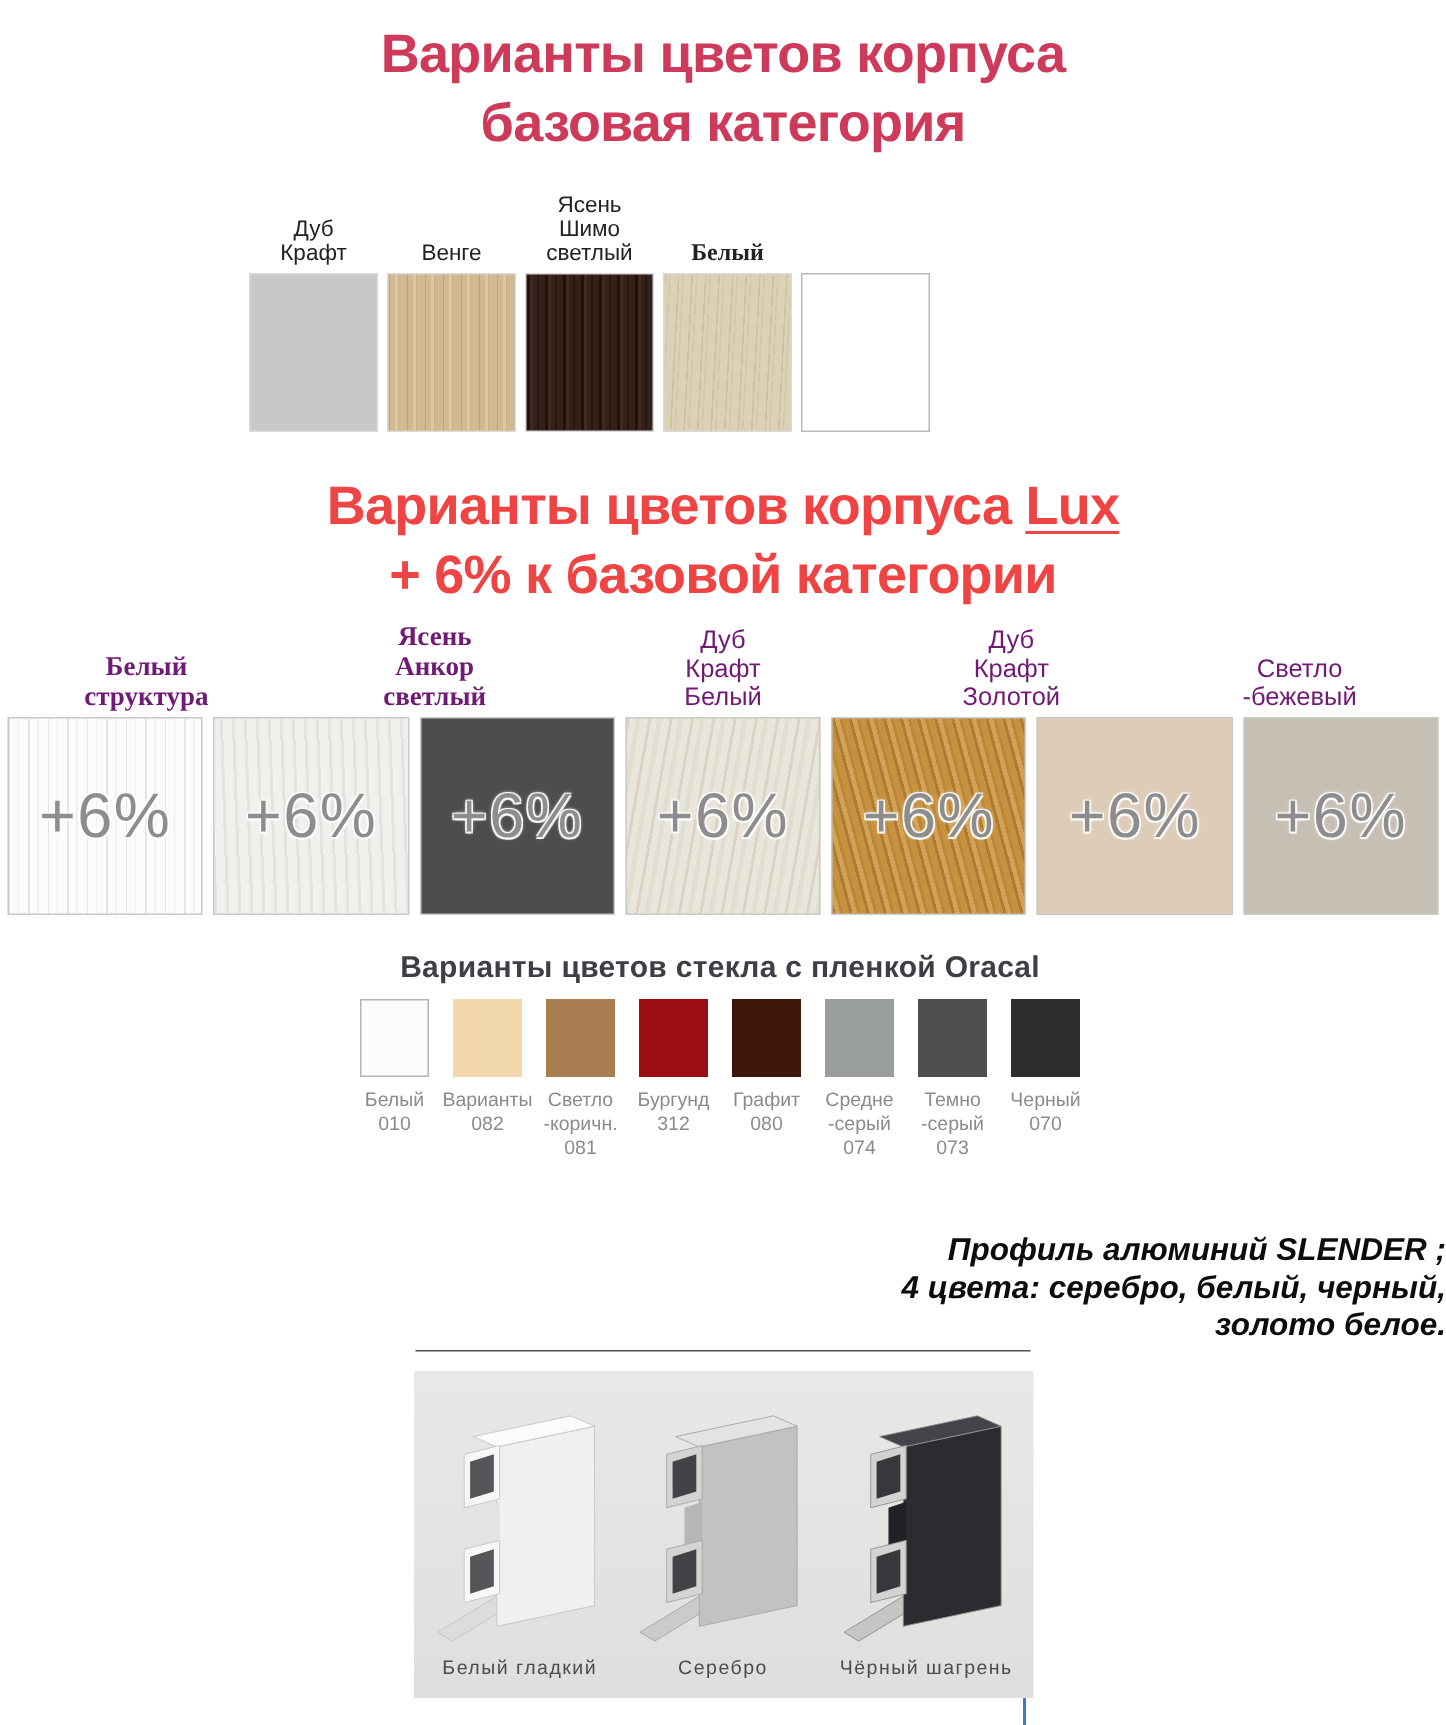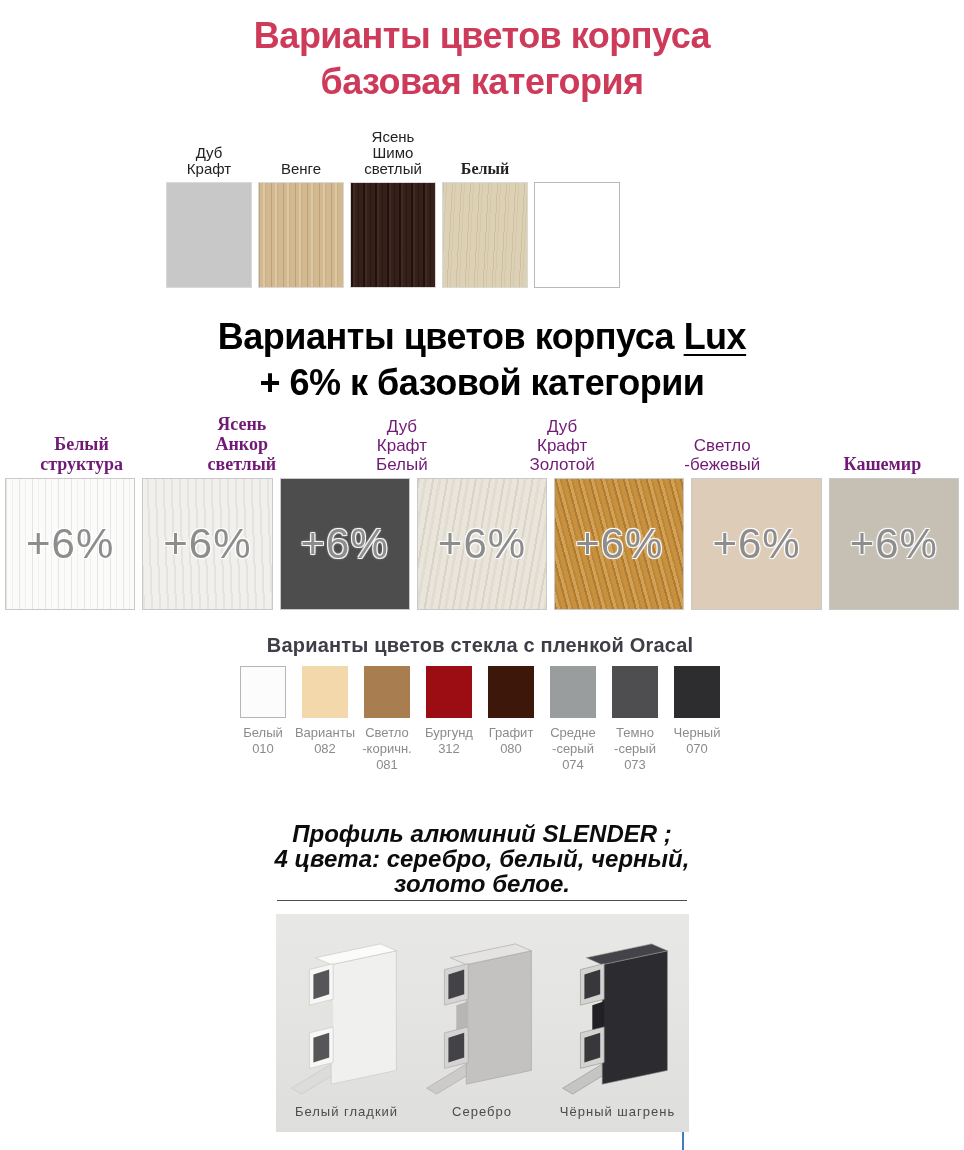--- a/index.html
+++ b/index.html
@@ -67,21 +67,21 @@
   .oracal-card { width: 566px; margin: 14px 0 0 197px; padding-top: 10px; }
   .oracal-title { text-align: center; font-weight: bold; font-size: 20px; color: #3e3e46; letter-spacing: .2px; }
   .or-grid { display: grid; grid-template-columns: repeat(8, 62px); justify-content: center; margin-top: 9px; }
   .or-cell { display: flex; flex-direction: column; align-items: center; }
   .or-sq { width: 46px; height: 52px; }
   .or-sq.light { border: 1px solid #b5b5b5; }
   .or-name, .or-code { font-size: 13px; line-height: 16px; color: #8b8b8b; text-align: center; }
   .or-name { margin-top: 7px; max-width: 62px; }
 
   
-  .profile-text { margin-top: 48px; text-align: center; font-weight: bold; font-style: italic; font-size: 24px; line-height: 25px; color: #0c0c0c; }
+  .profile-text { margin-top: 48px; text-align: right; font-weight: bold; font-style: italic; font-size: 21px; line-height: 25px; color: #0c0c0c; }
   .profile-rule { width: 410px; height: 0; border-top: 1.5px solid #4e4e4e; margin: 4px auto 0; }
   .profile-card {
     width: 413px; height: 218px; margin: 13px auto 0; position: relative;
     background: linear-gradient(180deg, #e8e8e6 0%, #e3e3e1 55%, #dededc 100%);
     display: flex; justify-content: space-between; padding: 20px 4px 6px;
   }
   .pf-col { width: 134px; display: flex; flex-direction: column; align-items: center; }
   .pf-col svg { width: 120px; height: 168px; }
   .pf-label { margin-top: 2px; font-size: 13px; font-weight: normal; letter-spacing: 1px; color: #4b4b4b; white-space: nowrap; }
   .pf-white  { --top:#fbfbf9; --front:#f0f0ee; --frame:#f7f7f5; --hole:#55555a; --web:#e3e3e1; --flange:#dcdcda; --stroke:#c3c3c1; }
@@ -116,44 +116,41 @@
   </div>
   <div class="row1-swatches">
     <div class="sw1" style="background-color: rgb(200, 200, 200);"></div>
     <div class="sw1 tx-sonoma" style="background-color: rgb(210, 185, 143);"></div>
     <div class="sw1 tx-venge" style="background-color: rgb(54, 33, 26);"></div>
     <div class="sw1 tx-shimo" style="background-color: rgb(221, 209, 181);"></div>
     <div class="sw1 white-sw" style="background-color: rgb(255, 255, 255);"></div>
   </div>
 </div>
 
-<div class="big-title title-lux" style="color: #000000;">
+<div class="big-title title-lux" style="color: #ef4444;">
   <div><span>Варианты цветов корпуса </span><span class="lux-word">Lux</span></div>
   <div>+ 6% к базовой категории</div>
 </div>
 
 <div class="row2">
   <div class="row2-labels">
     <div class="row2-col-label">
         <span class="serif w100" style="display:inline-block">Белый структура</span>
       </div>
     <div class="row2-col-label">
         <span class="serif w80" style="display:inline-block">Ясень Анкор светлый</span>
       </div>
     <div class="row2-col-label">
         <span class="w74" style="display:inline-block">Дуб Крафт Белый</span>
       </div>
     <div class="row2-col-label">
         <span class="w74" style="display:inline-block">Дуб Крафт Золотой</span>
       </div>
     <div class="row2-col-label">
         <span class="w90" style="display:inline-block">Светло -бежевый</span>
-      </div>
-    <div class="row2-col-label">
-        <span class="serif">Кашемир</span>
       </div>
   </div>
   <div class="row2-swatches">
     <div class="sw2 tx-struct" style="background-color: rgb(251, 251, 250);">
         <span class="plus6">+6%</span>
       </div>
     <div class="sw2 tx-ankor" style="background-color: rgb(241, 240, 237);">
         <span class="plus6">+6%</span>
       </div>
     <div class="sw2" style="background-color: rgb(77, 77, 77);">

